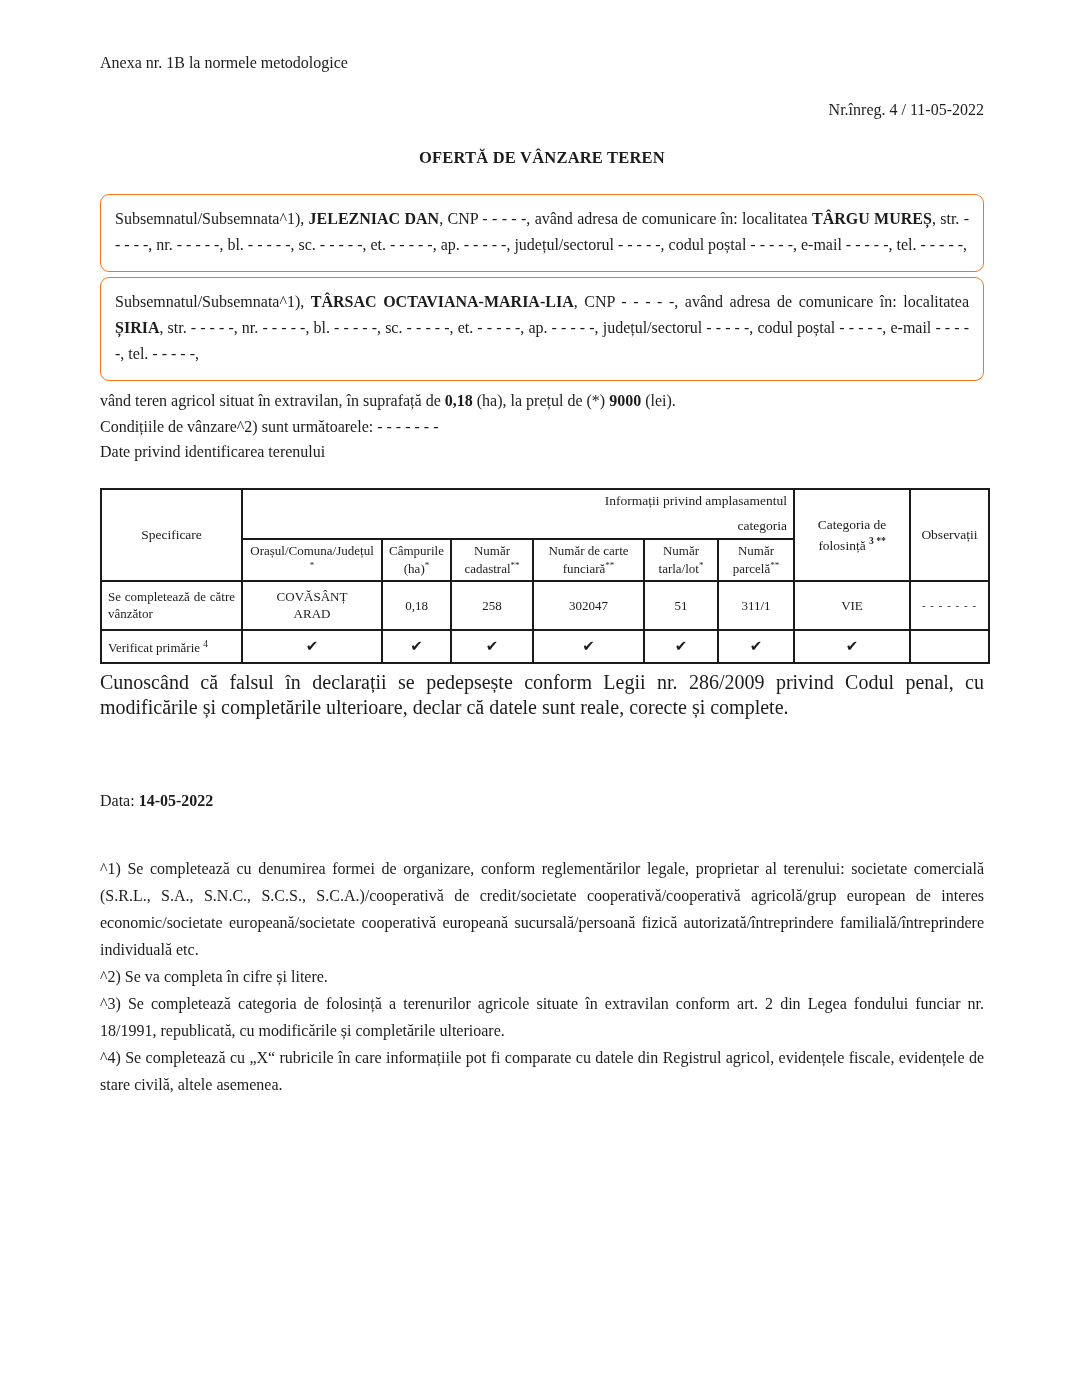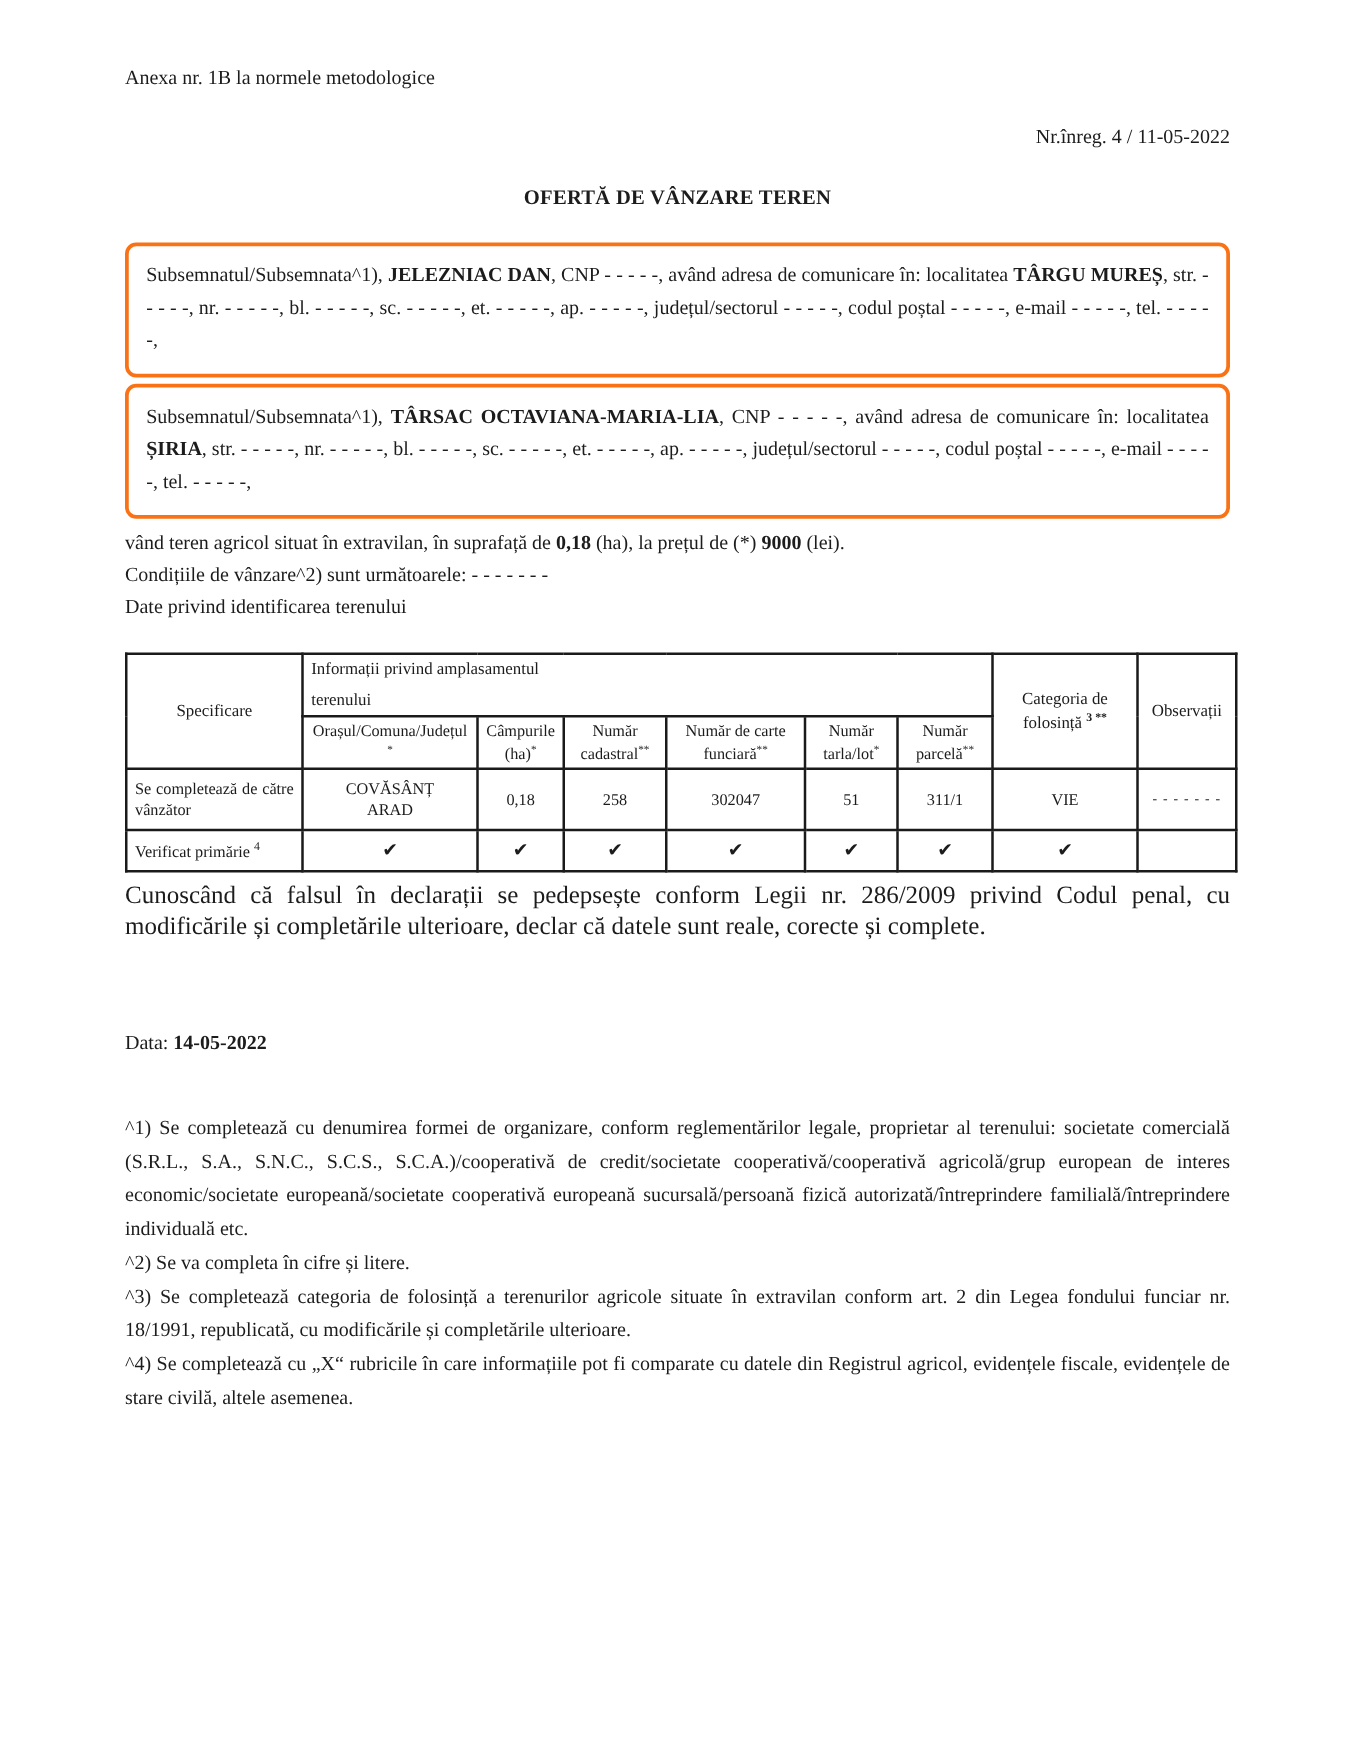--- a/index.html
+++ b/index.html
@@ -10,21 +10,21 @@
     -webkit-font-smoothing:antialiased;
   }
   .page { width:1079px; height:1343px; overflow:hidden; }
   .content { padding:54px 95px 0 100px; }
 
   .annex { font-size:16px; }
   .reg-line { text-align:right; margin-top:29px; font-size:16px; }
   .doc-title { text-align:center; font-weight:bold; font-size:16.5px; margin-top:29px; letter-spacing:0.2px; }
 
   .info-box {
-    border:3px solid #f97316; border-radius:9px;
+    border:1px solid #f97316; border-radius:9px;
     padding:11px 14px 13px 14px; margin-top:26px;
     font-size:16px; line-height:26px; text-align:justify;
   }
   .info-box + .info-box { margin-top:5px; }
 
   .statement { margin-top:7px; font-size:16px; line-height:25.5px; }
   .statement p { margin:0; }
 
   table.land-table {
     margin-top:23px; border-collapse:collapse; table-layout:fixed;
@@ -32,21 +32,21 @@
   }
   .land-table th, .land-table td {
     border:2px solid #1a1a1a; padding:2px 6px; vertical-align:middle;
     font-weight:normal; overflow:hidden;
   }
   .hrow1 { height:50px; }
   .hrow2 { height:42px; }
   .brow1 { height:49px; }
   .brow2 { height:33px; }
   .c-spec { text-align:center; font-weight:bold; font-size:13.5px; }
-  .c-info { text-align:left; font-weight:bold; font-size:13.5px; }
+  .c-info { text-align:right; font-weight:bold; font-size:13.5px; }
   .c-info .info-l2 { margin-top:9px; }
   .c-cat  { text-align:center; font-weight:bold; font-size:13.5px; line-height:17px; }
   .c-obs  { text-align:center; font-weight:bold; font-size:13.5px; }
   .subhead { text-align:center; font-size:13px; line-height:15px; }
   .subhead sup { font-size:9px; }
   .c-cat sup { font-size:9.5px; font-weight:bold; }
   .c-left { text-align:justify; font-size:13px; line-height:17px; padding:4px 8px; }
   .c-left sup { font-size:9.5px; }
   .c-val  { text-align:center; font-weight:bold; font-size:13px; line-height:17px; }
   .c-dash { text-align:center; font-size:11px; letter-spacing:1px; white-space:nowrap; }
@@ -100,21 +100,21 @@
           <col style="width:74px">
         <col style="width:76px">
           <col style="width:116px">
           <col style="width:79px">
       </colgroup>
       <tbody>
           <tr class="hrow1">
         <th class="c-spec" rowspan="2">Specificare</th>
         <th class="c-info" colspan="6">
           <div>Informații privind amplasamentul</div>
-          <div class="info-l2">terenului</div>
+          <div class="info-l2">categoria</div>
         </th>
         <th class="c-cat" rowspan="2">
           <div>Categoria de</div>
           <div><span>folosință </span><sup>3 **</sup></div>
         </th>
         <th class="c-obs" rowspan="2">Observații</th>
       </tr>
       <tr class="hrow2">
         <th class="subhead">
           <div>Orașul/Comuna/Județul</div>

